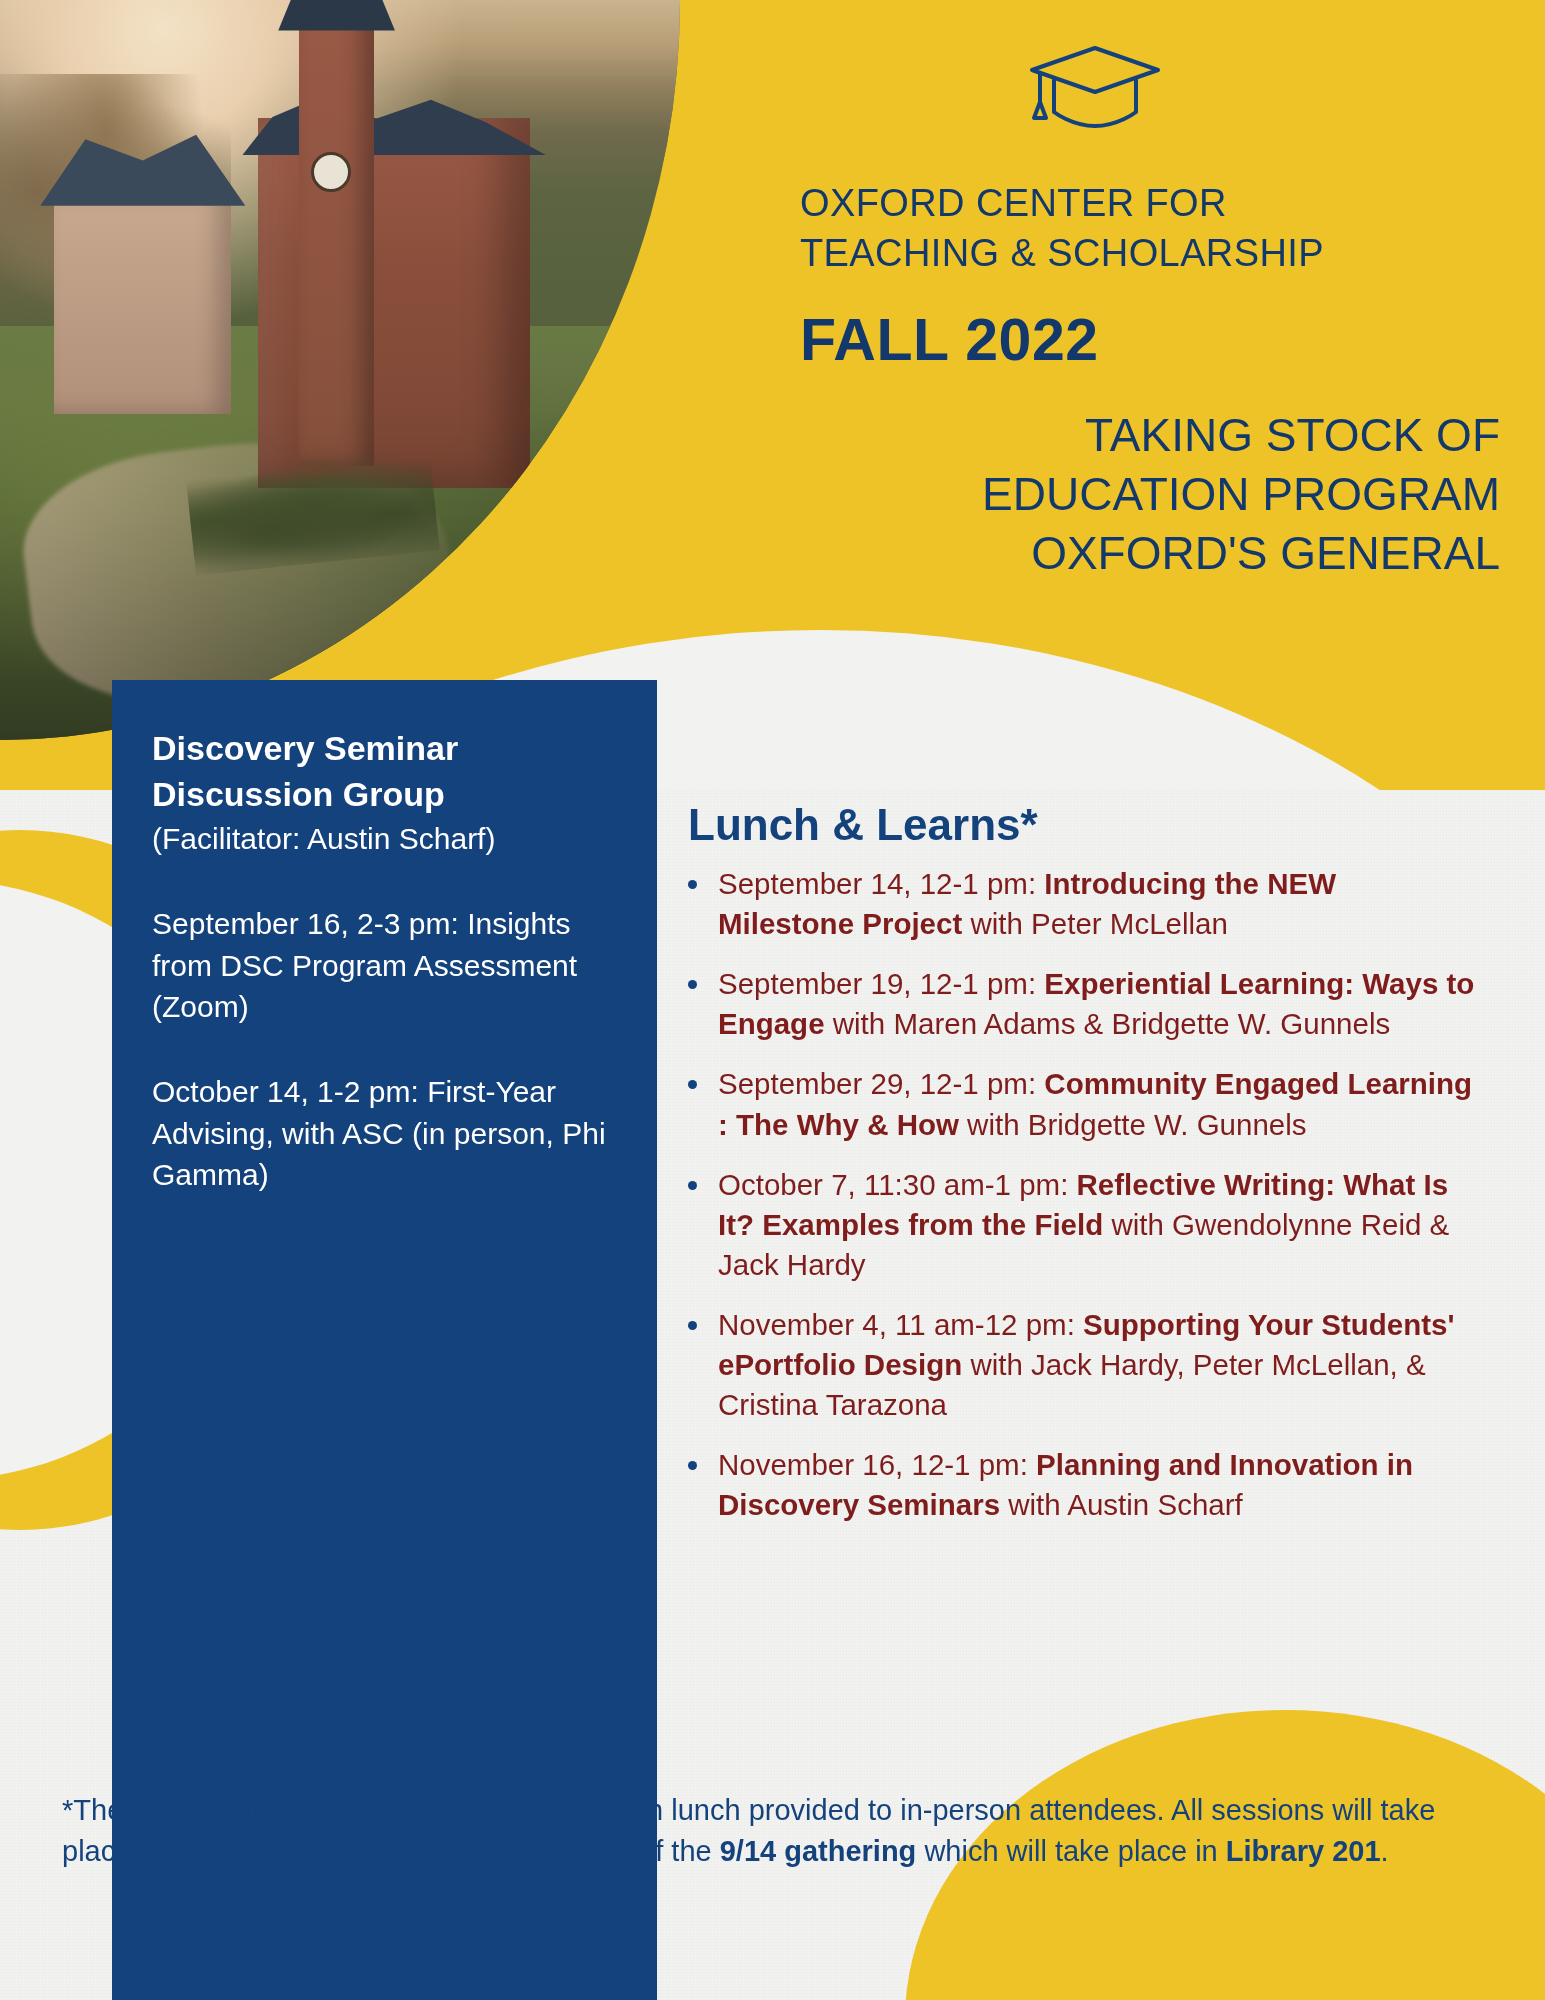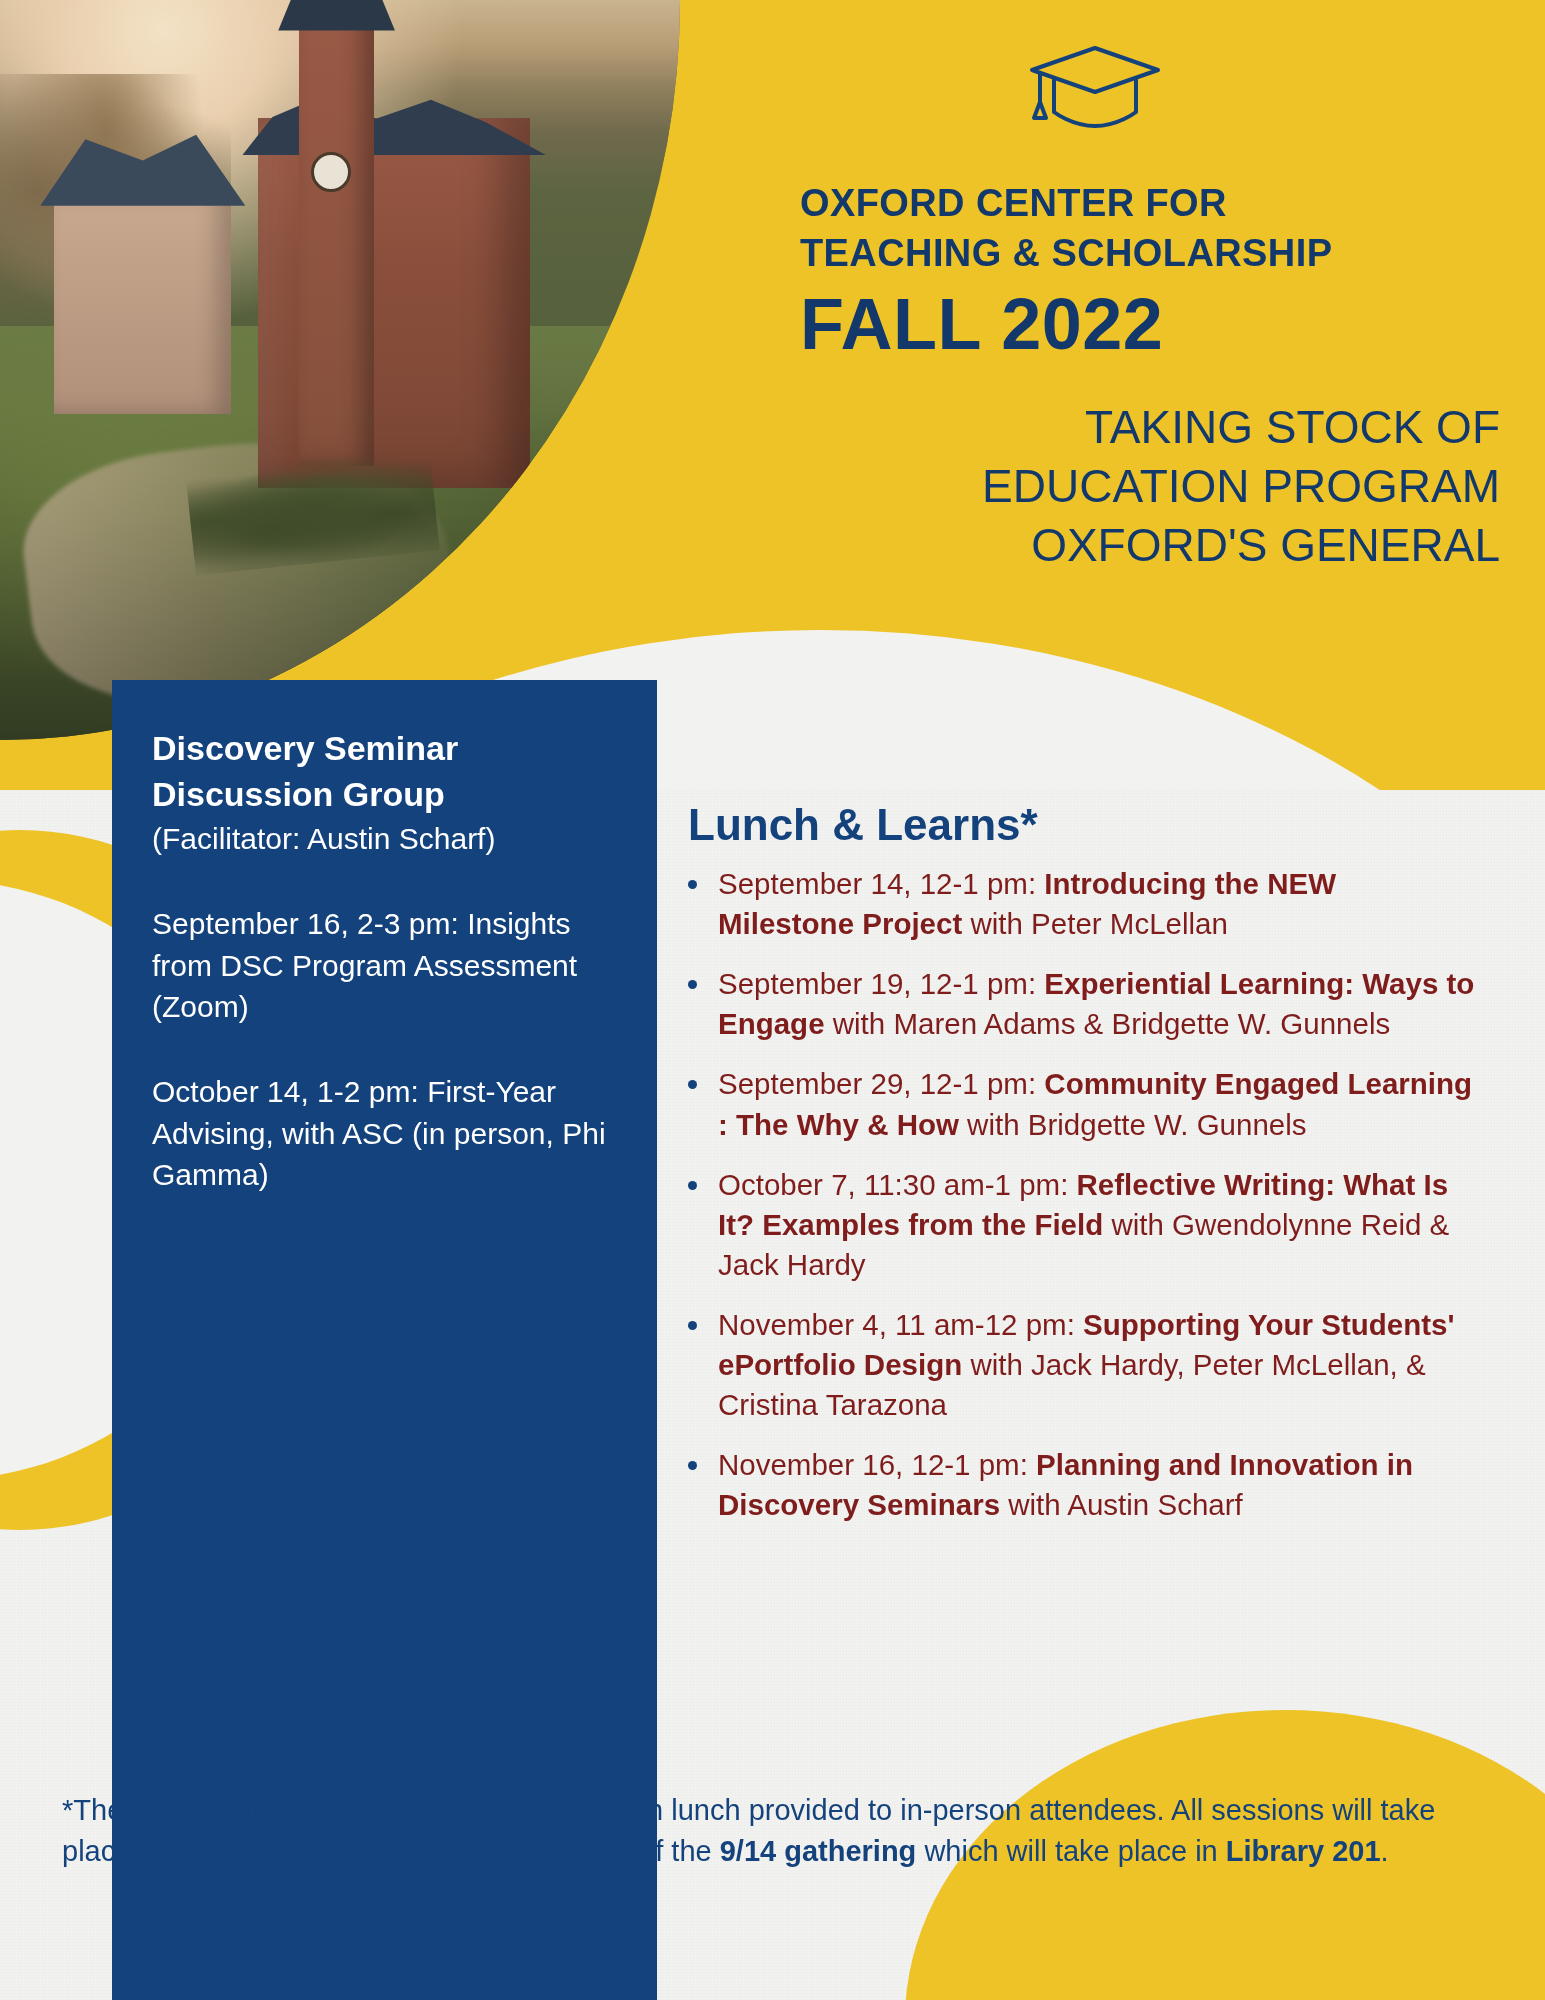--- a/index.html
+++ b/index.html
@@ -220,29 +220,29 @@
   }
   .header-text {
     position: absolute;
     left: 800px;
     top: 178px;
     width: 700px;
     color: #13386b;
   }
   .org-line {
     font-size: 38px;
-    font-weight: bold;
+    font-weight: normal;
     letter-spacing: 0.4px;
     line-height: 1.32;
   }
   .fall-line {
-    font-size: 72px;
+    font-size: 59px;
     font-weight: bold;
     letter-spacing: 0.5px;
-    margin-top: 10px;
+    margin-top: 32px;
     line-height: 1.02;
   }
   .subtitle {
     margin-top: 36px;
     font-size: 46px;
     line-height: 1.28;
     text-align: right;
     color: #13386b;
     font-weight: 400;
   }

